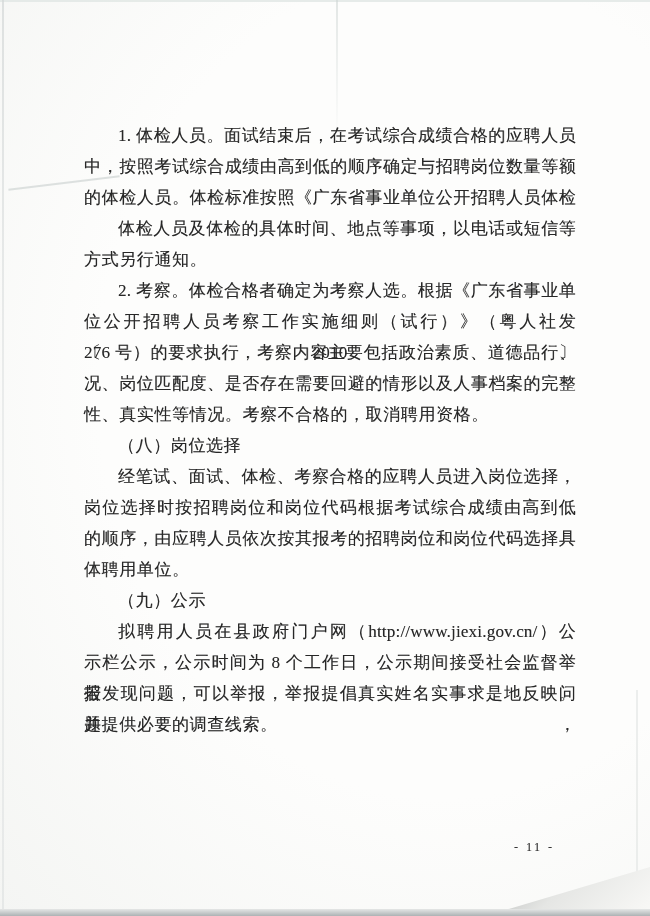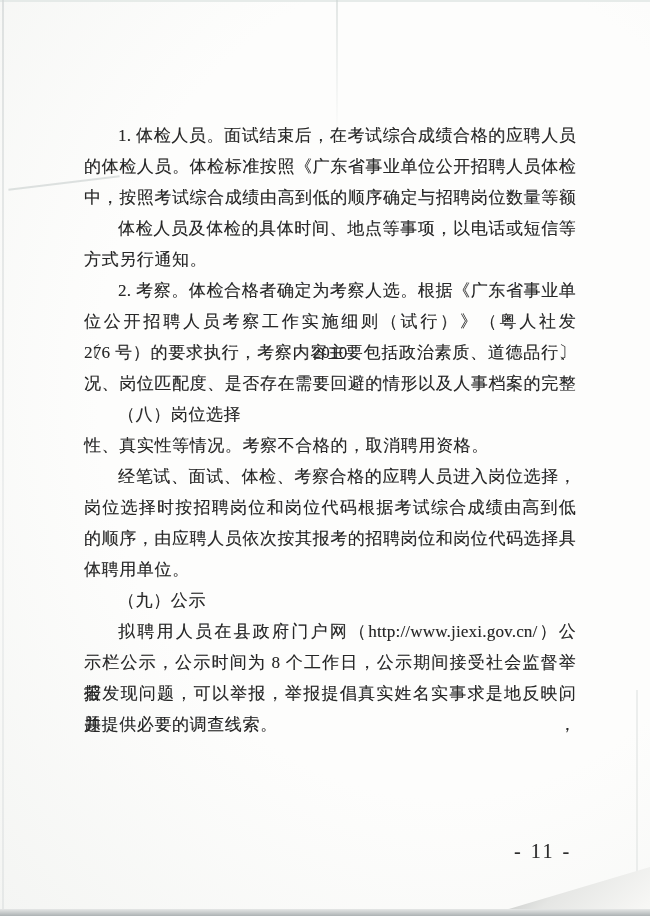--- a/index.html
+++ b/index.html
@@ -39,21 +39,21 @@
     text-align: justify;
     text-align-last: justify;
     letter-spacing: 0.2px;
   }
 
   
   .page-number {
     position: absolute;
     left: 514px;
     top: 840px;
-    font-size: 20px;
+    font-size: 12px;
     letter-spacing: 2.5px;
     color: #2d2d2d;
     text-shadow: 0.3px 0.3px 0.5px rgba(45, 45, 45, 0.35);
   }
 
   
   .edge-top {
     position: absolute; left: 0; top: 0;
     width: 650px; height: 2px;
     background: #e2e8e5; opacity: 0.85;
@@ -99,30 +99,30 @@
 <div class="scan-page">
 
   <div class="edge-top"></div>
   <div class="edge-left"></div>
   <div class="fold-line"></div>
   <div class="scratch-line"></div>
   <div class="edge-right-faint"></div>
 
   <div class="text-block">
       <div class="line indent fill">1. 体检人员。面试结束后，在考试综合成绩合格的应聘人员</div>
+      <div class="line fill">中，按照考试综合成绩由高到低的顺序确定与招聘岗位数量等额</div>
       <div class="line fill">的体检人员。体检标准按照《广东省事业单位公开招聘人员体检</div>
-      <div class="line fill">中，按照考试综合成绩由高到低的顺序确定与招聘岗位数量等额</div>
       <div class="line indent fill">体检人员及体检的具体时间、地点等事项，以电话或短信等</div>
       <div class="line">方式另行通知。</div>
       <div class="line indent fill">2. 考察。体检合格者确定为考察人选。根据《广东省事业单</div>
       <div class="line fill">位公开招聘人员考察工作实施细则（试行）》（粤人社发〔2010〕</div>
       <div class="line fill">276 号）的要求执行，考察内容主要包括政治素质、道德品行、</div>
       <div class="line fill">况、岗位匹配度、是否存在需要回避的情形以及人事档案的完整</div>
+      <div class="line">性、真实性等情况。考察不合格的，取消聘用资格。</div>
       <div class="line indent">（八）岗位选择</div>
-      <div class="line">性、真实性等情况。考察不合格的，取消聘用资格。</div>
       <div class="line indent fill">经笔试、面试、体检、考察合格的应聘人员进入岗位选择，</div>
       <div class="line fill">岗位选择时按招聘岗位和岗位代码根据考试综合成绩由高到低</div>
       <div class="line fill">的顺序，由应聘人员依次按其报考的招聘岗位和岗位代码选择具</div>
       <div class="line">体聘用单位。</div>
       <div class="line indent">（九）公示</div>
       <div class="line indent fill">拟聘用人员在县政府门户网（http://www.jiexi.gov.cn/）公</div>
       <div class="line fill">示栏公示，公示时间为 8 个工作日，公示期间接受社会监督举报。</div>
       <div class="line fill">若发现问题，可以举报，举报提倡真实姓名实事求是地反映问题，</div>
       <div class="line">并提供必要的调查线索。</div>
     </div>

